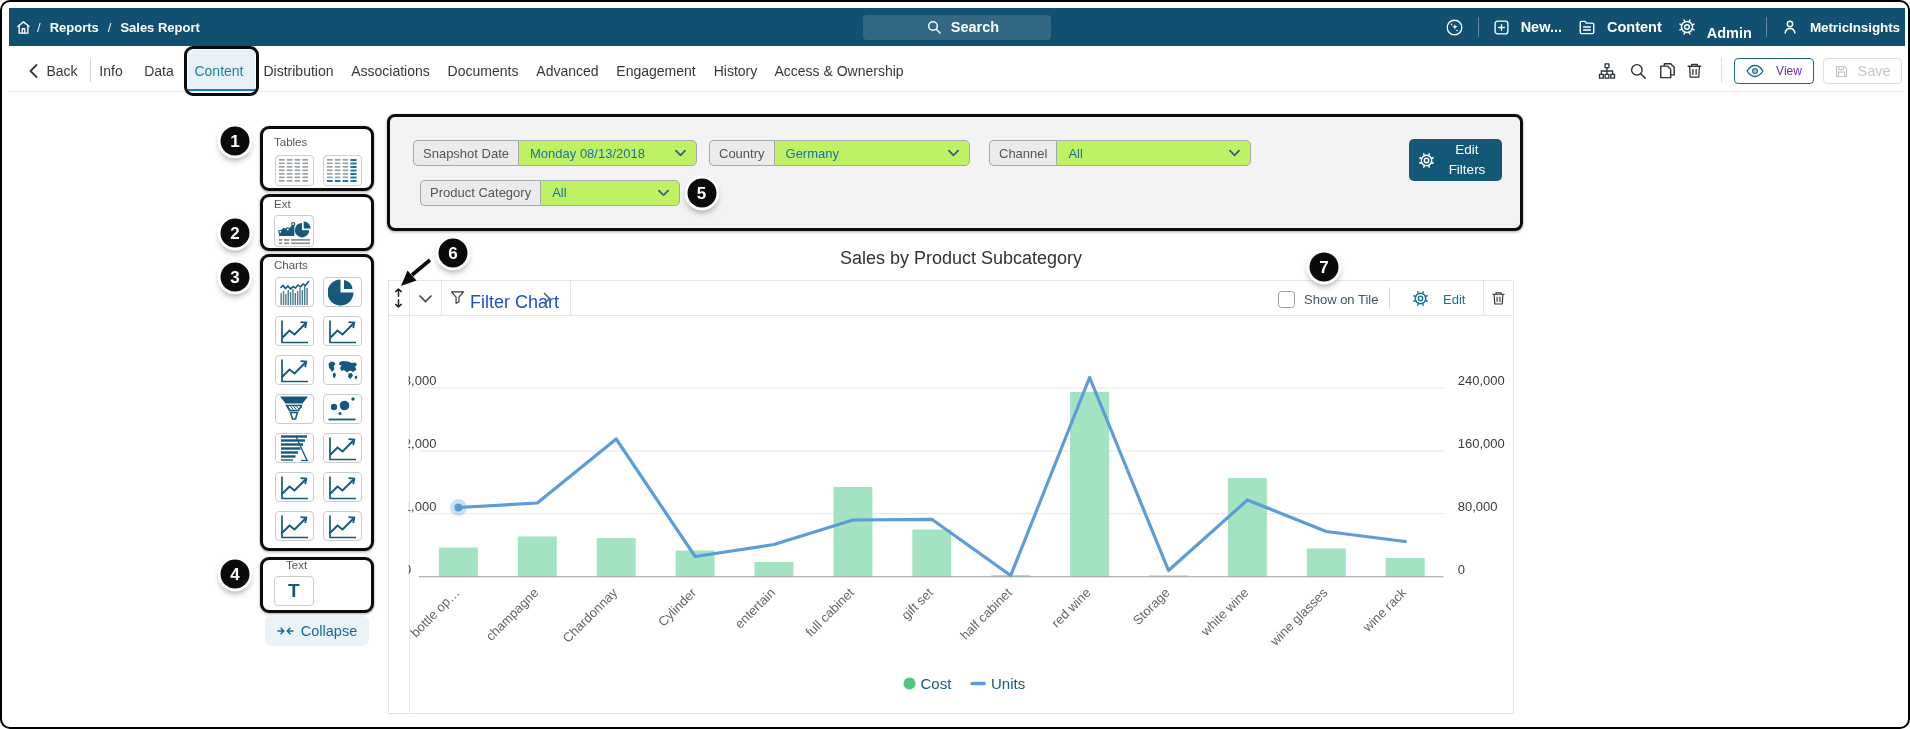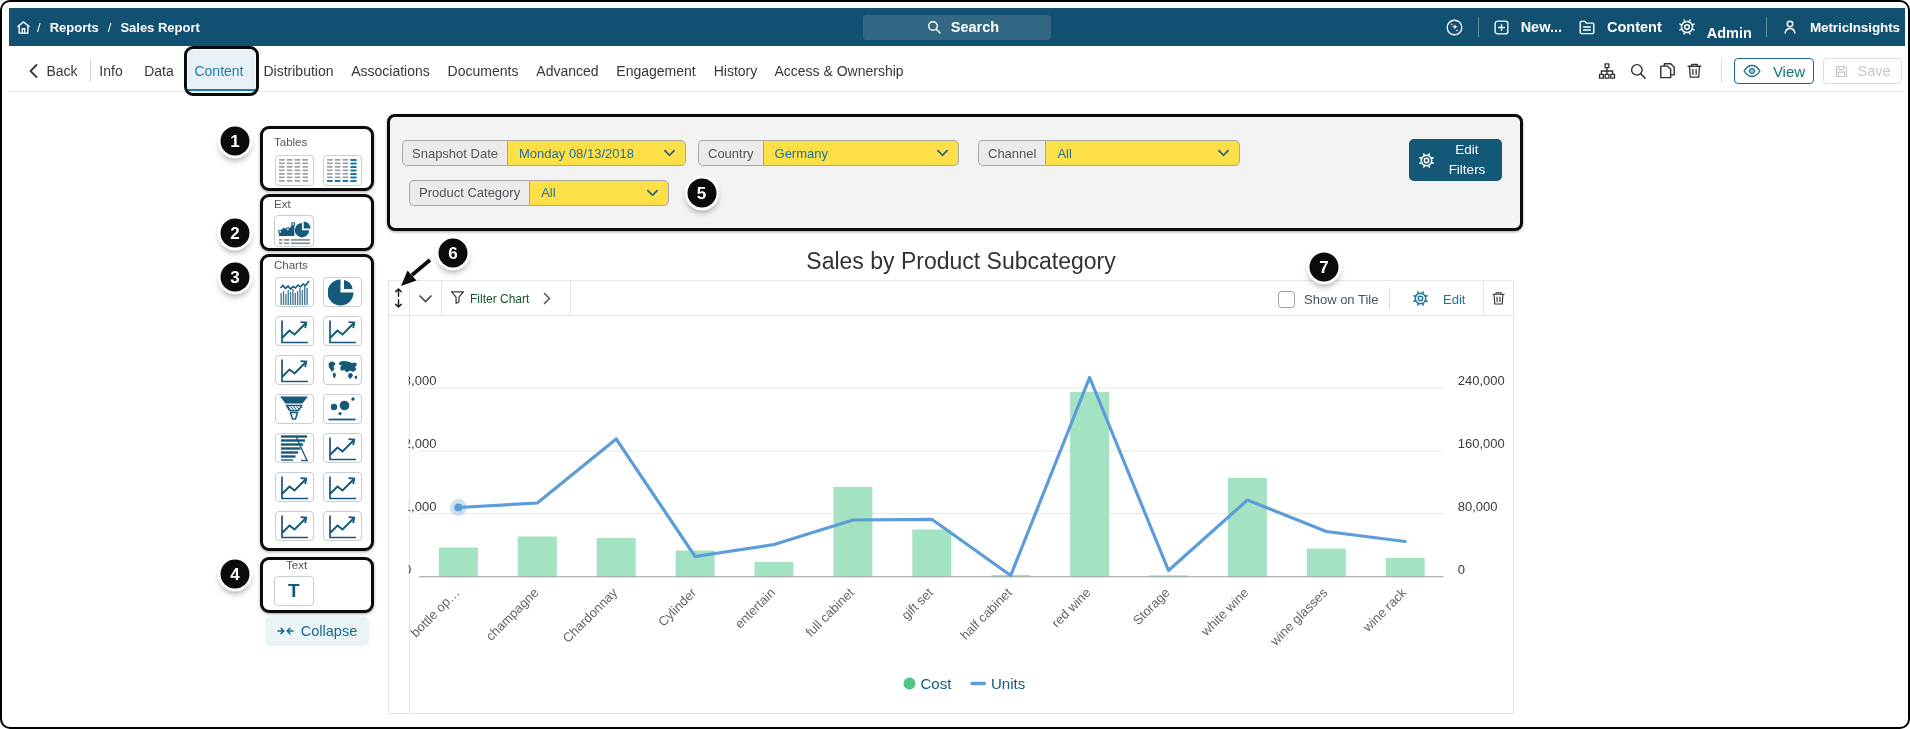--- a/index.html
+++ b/index.html
@@ -8,22 +8,22 @@
   .abs { position:absolute; }
   #nav { position:absolute; left:7px; top:6px; width:1896px; height:38px; background:#115070; color:#fff; }
   .nitem { display:flex; align-items:center; gap:8px; }
   #bar2 { position:absolute; left:7px; top:44px; width:1896px; height:45.5px; background:#fff; border-bottom:1px solid #e9ebed; }
   .t2 { position:absolute; top:61px; font-size:14px; color:#33383d; transform:translateX(-50%); margin-left:-2px; white-space:nowrap; }
   .co { position:absolute; border:3.5px solid #0b0b0b; border-radius:9px; background:#fff; box-shadow:0 1px 3px rgba(0,0,0,.35); }
   .badge { position:absolute; width:29px; height:29px; border-radius:50%; background:#0b0b0b; color:#fff; font-weight:bold; font-size:17px; display:flex; align-items:center; justify-content:center; box-shadow:0 0 0 3px #fff, 0 4px 7px rgba(0,0,0,.45); transform:translate(-50%,-50%); z-index:20; }
   .tile { position:absolute; border:1px solid #c9cdd0; border-radius:4px; background:#fff; display:flex; align-items:center; justify-content:center; }
   .slbl { position:absolute; font-size:11.5px; color:#50575c; }
   .fgrp { position:absolute; height:26px; display:flex; font-size:13px; }
-  .flab { background:#ebebeb; border:1px solid #a5a8ab; border-right:none; border-radius:5px 0 0 5px; color:#50565b; display:flex; align-items:center; padding:8px 9px; }
-  .fsel { background:#fde047; border:1px solid #a5a8ab; border-radius:0 5px 5px 0; color:#1f70a0; display:flex; align-items:center; padding:8px 11px; position:relative; }
+  .flab { background:#ebebeb; border:1px solid #a5a8ab; border-right:none; border-radius:5px 0 0 5px; color:#50565b; display:flex; align-items:center; padding:8px 9px;margin-left:11px; }
+  .fsel { background:#bef264; border:1px solid #a5a8ab; border-radius:0 5px 5px 0; color:#1f70a0; display:flex; align-items:center; padding:8px 11px; position:relative; }
   .chev { position:absolute; right:10px; top:50%; transform:translateY(-50%); }
 </style>
 </head>
 <body>
 <div id="page">
 <div id="nav">
 
   <div class="abs nitem" style="left:7px; top:0; height:38px; font-size:13px; font-weight:600; gap:6px;">
     <svg width="15" height="15" viewBox="0 0 24 24" fill="none" stroke="#fff" stroke-width="2.1" stroke-linejoin="round" stroke-linecap="round">
           <path d="M3 10.5 12 3l9 7.5"></path>
@@ -115,21 +115,21 @@
     </svg>
 <svg class="abs" style="left:1656px; top:59px;" width="19" height="19" viewBox="0 0 24 24" fill="none" stroke="#2d3236" stroke-width="1.8" stroke-linejoin="round">
       <path d="M8 6.5V3.5h8l4.5 4.5v9.5H16"></path>
       <path d="M3.5 6.5H12l4 4V21H3.5z"></path>
     </svg>
 <svg class="abs" style="left:1684px; top:59px;" width="17" height="19" viewBox="0 0 24 24" fill="none" stroke="#2d3236" stroke-width="1.8" stroke-linecap="round" stroke-linejoin="round">
       <path d="M3 6h18M8 6V3.5h8V6M5 6l1 15.5h12L19 6"></path>
       <path d="M9.7 10.5v7M14.3 10.5v7"></path>
     </svg>
 <div class="abs" style="left:1719px; top:56px; width:1px; height:25px; background:#dadde0;"></div>
-<div class="abs" style="left:1732px; top:56px; width:80px; height:26px; border:1.5px solid #19688c; border-radius:4px; color:#0f766e; font-size:15px; display:flex; align-items:center; justify-content:center; gap:12px;">
+<div class="abs" style="left:1732px; top:56px; width:80px; height:26px; border:1.5px solid #19688c; border-radius:4px; color:#6d28d9; font-size:12px; display:flex; align-items:center; justify-content:center; gap:12px;">
   <svg width="18" height="14" viewBox="0 0 24 17" fill="none" stroke="#19688c" stroke-width="1.8">
         <path d="M1.5 8.5C4.5 3.5 8 1.2 12 1.2s7.5 2.3 10.5 7.3c-3 5-6.5 7.3-10.5 7.3S4.5 13.5 1.5 8.5z"></path>
         <circle cx="12" cy="8.5" r="3.1"></circle>
         <circle cx="12" cy="8.5" r="1" fill="#19688c" stroke="none"></circle>
       </svg>
   <span>View</span>
 </div>
 <div class="abs" style="left:1821px; top:56px; width:79px; height:26px; border:1.5px solid #dcdfe1; border-radius:4px; color:#c3c8cc; font-size:14.5px; display:flex; align-items:center; justify-content:center; gap:8px; background:#fff;">
   <svg width="15" height="15" viewBox="0 0 24 24" fill="none" stroke="#c3c8cc" stroke-width="1.9" stroke-linejoin="round">
         <path d="M4 4h13l3 3v13H4z"></path>
@@ -415,38 +415,38 @@
         <path d="M5.16 14.83L2.58 15.90"></path>
         <path d="M5.16 9.17L2.58 8.10"></path>
         <path d="M9.17 5.16L8.10 2.58"></path>
         <path d="M14.83 5.16L15.90 2.58"></path>
         <path d="M18.84 9.17L21.42 8.10"></path>
       </svg>
   <span style="text-align:center; line-height:1.45;">Edit<br>Filters</span>
 </div>
 <div class="badge" style="left:699.5px; top:191px;">5</div>
 
-<div class="abs" style="left:406px; top:245.5px; width:1106px; text-align:center; font-size:23px; color:#2f3338;">Sales by Product Subcategory</div>
+<div class="abs" style="left:406px; top:245.5px; width:1106px; text-align:center; font-size:18px; color:#2f3338;">Sales by Product Subcategory</div>
 <div class="abs" style="left:386px; top:278px; width:1126px; height:434px; border:1px solid #e2e2e2; border-top:none;"></div>
 <div class="abs" style="left:386px; top:278px; width:1126px; height:36px; border-top:1px solid #e5e5e5; border-bottom:1px solid #e5e5e5;"></div>
 <div class="abs" style="left:406.5px; top:278px; width:1px; height:434px; background:#e5e5e5;"></div>
 <div class="abs" style="left:439px; top:278px; width:1px; height:36px; background:#e5e5e5;"></div>
 <div class="abs" style="left:567.5px; top:278px; width:1px; height:36px; background:#e5e5e5;"></div>
 <div class="abs" style="left:1480.5px; top:278px; width:1px; height:36px; background:#e5e5e5;"></div>
 <svg class="abs" style="left:391px; top:286px;" width="11" height="20" viewBox="0 0 11 20" fill="none" stroke="#1d2124" stroke-width="1.5" stroke-linecap="round" stroke-linejoin="round">
       <path d="M5.5 8.2V1.2M2.8 3.6 5.5 1l2.7 2.6"></path>
       <path d="M5.5 11.8v7M2.8 16.4 5.5 19l2.7-2.6"></path>
     </svg>
 <svg class="abs" style="left:416.5px; top:292.5px;" width="13" height="8" viewBox="0 0 13 8" fill="none" stroke="#434a50" stroke-width="1.7" stroke-linecap="round">
       <path d="M1 1l5.5 5.5L12 1"></path>
     </svg>
 <svg class="abs" style="left:448px; top:288px;" width="15" height="15" viewBox="0 0 24 24" fill="none" stroke="#33383c" stroke-width="1.9" stroke-linejoin="round">
       <path d="M2.5 3h19l-7.2 8.5v7.8l-4.6 2V11.5z"></path>
     </svg>
-<div class="abs" style="left:468px; top:289.5px; font-size:12px; color:#14532d;">Filter Chart</div>
+<div class="abs" style="left:468px; top:289.5px; font-size:18px; color:#1d4ed8;">Filter Chart</div>
 <svg class="abs" style="left:541px; top:289.5px;" width="8" height="13" viewBox="0 0 8 13" fill="none" stroke="#5a6166" stroke-width="1.7" stroke-linecap="round" stroke-linejoin="round">
       <path d="M1.5 1.5 6.5 6.5l-5 5"></path>
     </svg>
 <div class="abs" style="left:1276px; top:288.5px; width:17px; height:17px; border:1.5px solid #999fa4; border-radius:3.5px; background:#fff;"></div>
 <div class="abs" style="left:1302px; top:290px; font-size:13px; color:#415360;">Show on Tile</div>
 <div class="abs" style="left:1386.5px; top:285px; width:1px; height:22px; background:#d9dcde;"></div>
 <svg class="abs" style="left:1410px; top:287.5px;" width="17" height="17" viewBox="0 0 24 24" fill="none" stroke="#1d7297" stroke-width="2.0" stroke-linecap="round">
       <circle cx="12" cy="12" r="7.4"></circle>
       <circle cx="12" cy="12" r="3.1"></circle>
       <path d="M18.84 14.83L21.42 15.90"></path>

